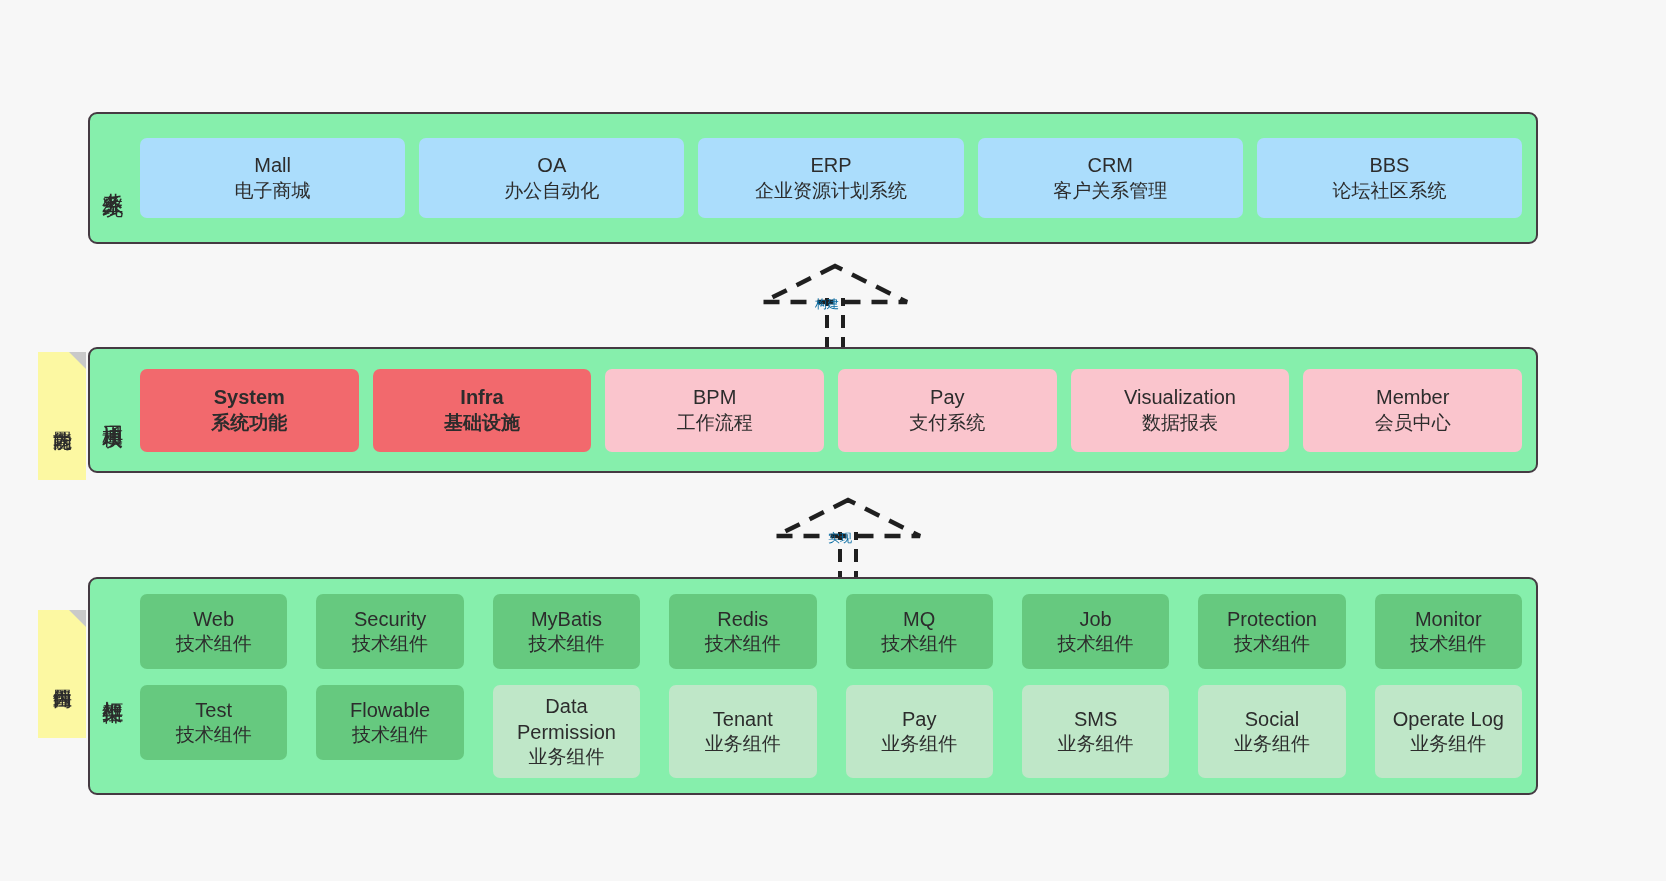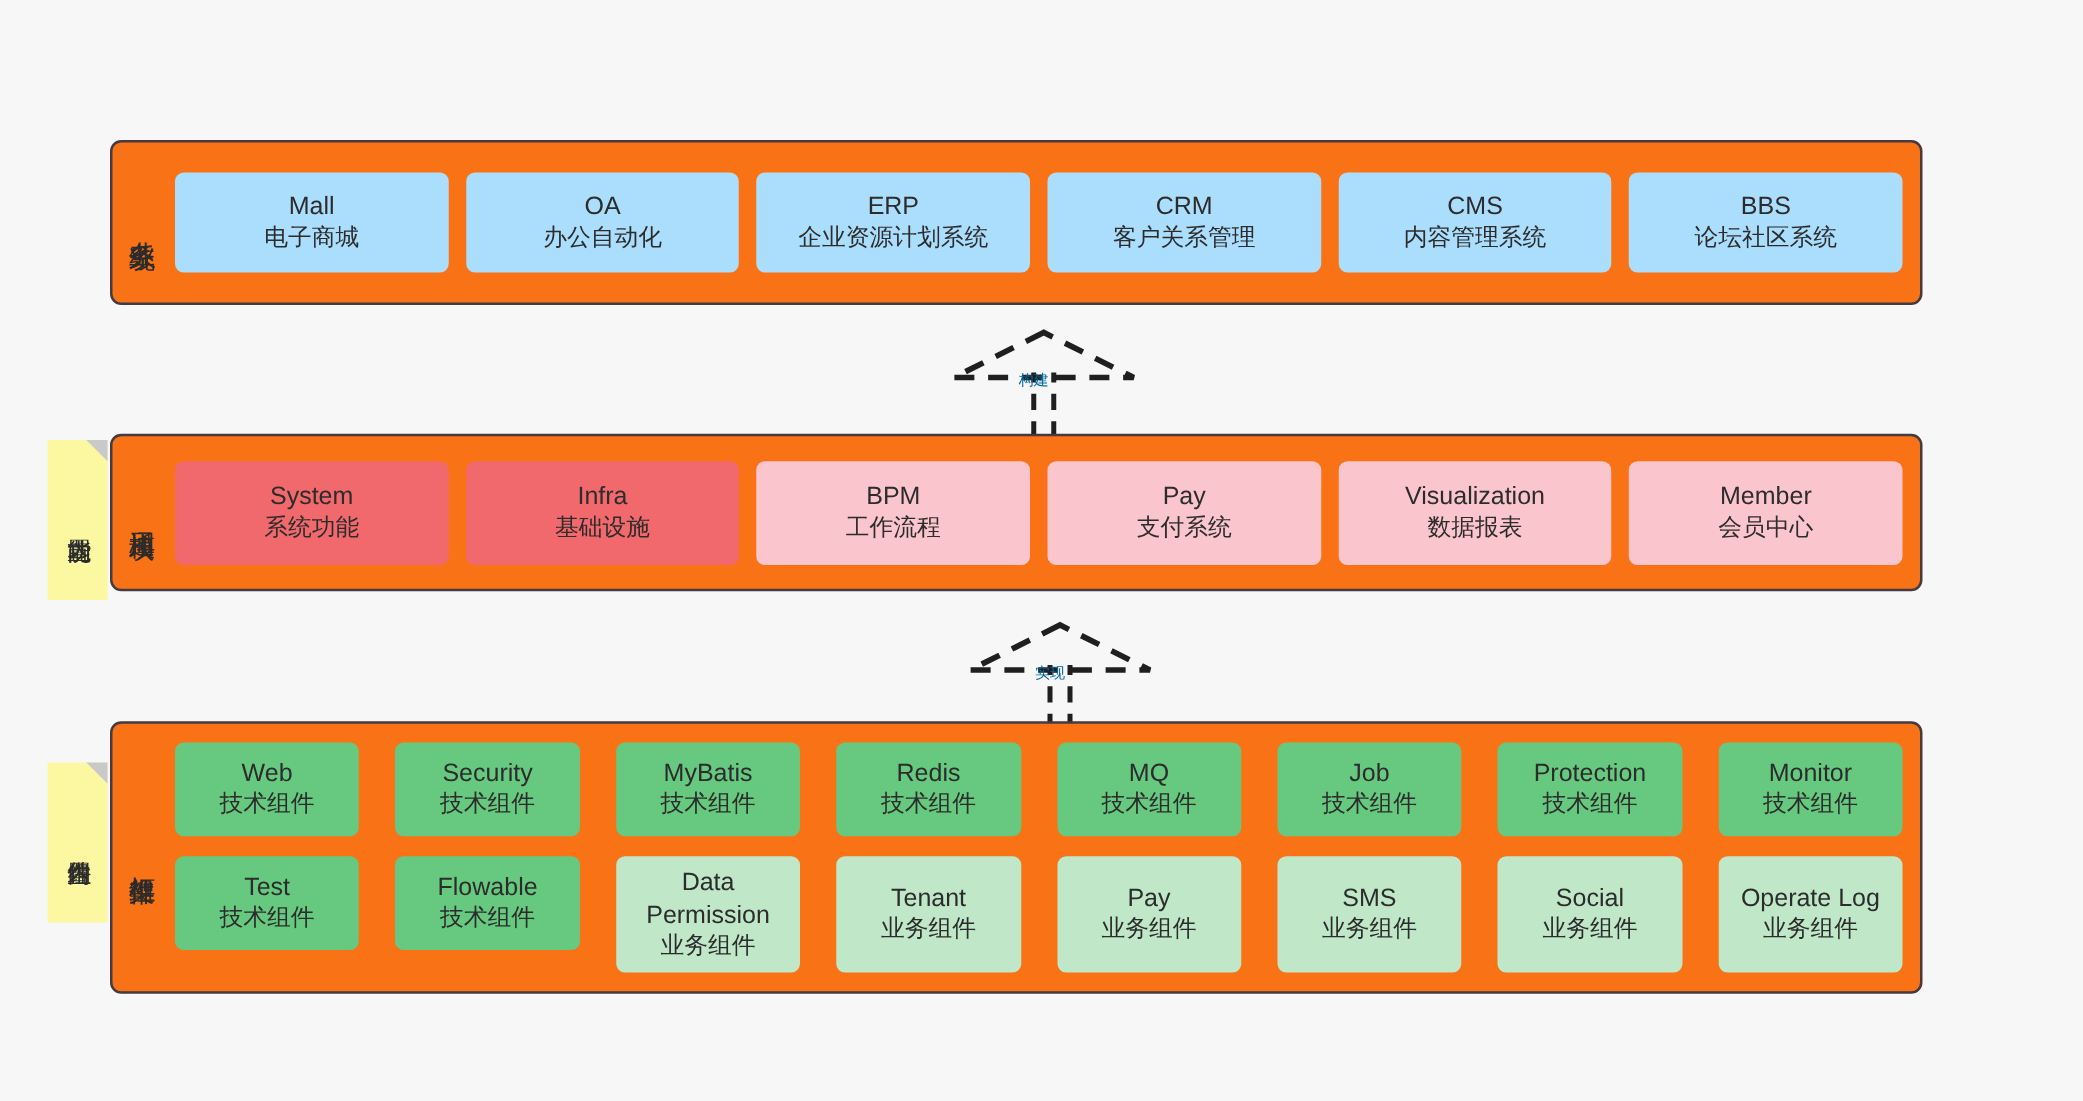--- a/index.html
+++ b/index.html
@@ -8,21 +8,21 @@
     background:#f7f7f7;
     font-family:"Liberation Sans","DejaVu Sans",sans-serif;
     overflow:hidden;
     position:relative;
   }
   #stage{position:absolute;left:0;top:0;width:1666px;height:881px;}
 
   
   .panel{
     position:absolute;
-    background:#f97316;
+    background:#86efac;
     border:2.2px solid #453a42;
     border-radius:9px;
     box-sizing:border-box;
     display:flex;
     align-items:stretch;
   }
   .panel-label{
     flex:0 0 auto;
     width:46px;
     display:flex;
@@ -56,21 +56,21 @@
     text-align:center;
     color:#2c2c2c;
     line-height:1.26;
     box-sizing:border-box;
     padding:4px 6px;
   }
   .card .en{font-size:20px;}
   .card .cn{font-size:19px;}
 
   .card.blue{background:#abddfc;height:80px;}
-  .card.red{background:#f2696d;height:83px;}
+  .card.red{background:#f2696d;height:83px;font-weight:bold;}
   .card.pink{background:#fac5cd;height:83px;}
   .card.green{background:#66c97f;height:75px;}
   .card.lgreen{background:#bfe7c8;height:93px;}
 
   
   .grid-body{
     flex:1 1 auto;
     display:flex;
     flex-direction:column;
     justify-content:center;
@@ -138,24 +138,20 @@
       <div class="card blue">
         <div class="en">ERP</div>
         <div class="cn">企业资源计划系统</div>
       </div>
 
       <div class="card blue">
         <div class="en">CRM</div>
         <div class="cn">客户关系管理</div>
       </div>
 
-      <div class="card blue">
-        <div class="en">CMS</div>
-        <div class="cn">内容管理系统</div>
-      </div>
 
       <div class="card blue">
         <div class="en">BBS</div>
         <div class="cn">论坛社区系统</div>
       </div>
 
     </div>
   </div>
 
   <div class="uml" id="conn-build" style="left:755px;top:258px;">

